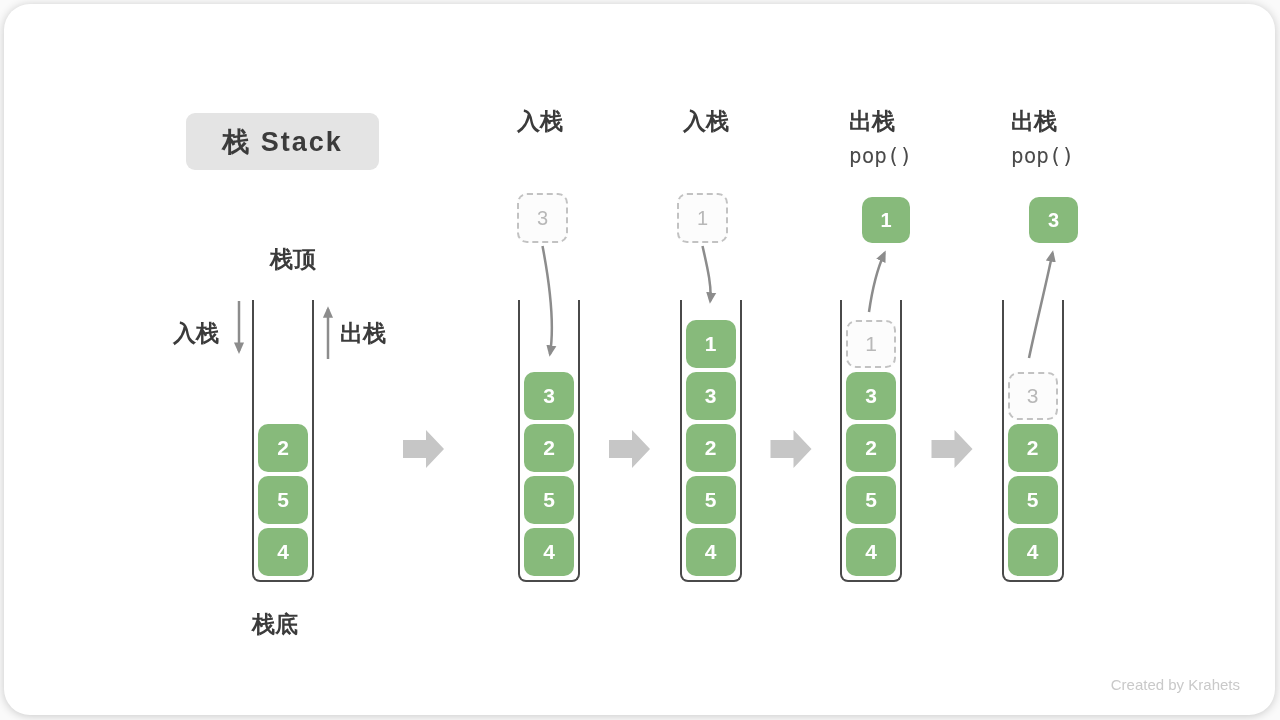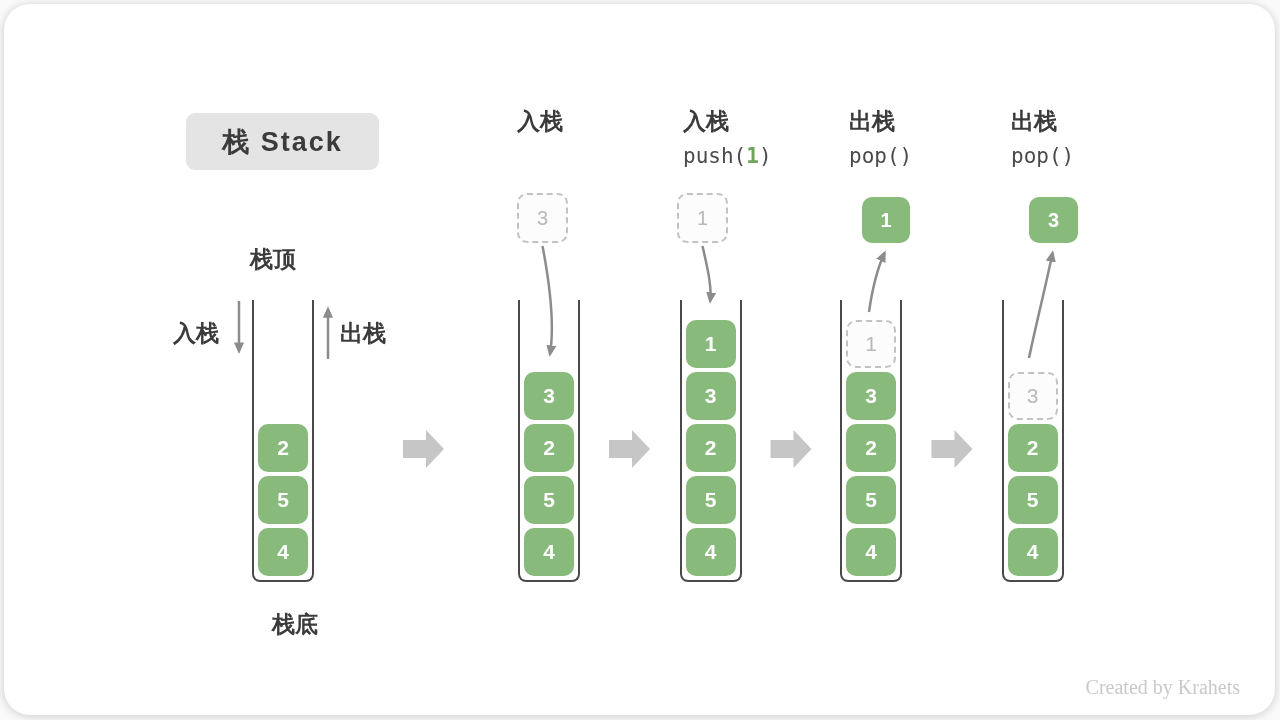--- a/index.html
+++ b/index.html
@@ -48,22 +48,22 @@
   .float-box{
     border-radius:10px;display:flex;align-items:center;justify-content:center;
     font-size:20px;font-weight:700;
   }
   .float-box.dashed{
     background:#fcfcfc;border:2px dashed var(--dashed-border);
     color:var(--ghost-text);font-weight:400;
   }
   .float-box.solid{background:var(--block-green);color:#ffffff;}
   .watermark{
-    right:40px;top:676px;font-family:Liberation Serif, serif;
-    font-size:20px;color:var(--watermark-gray);
+    right:40px;top:676px;font-family:Liberation Sans, sans-serif;
+    font-size:15px;color:var(--watermark-gray);
   }
   svg.overlay{position:absolute;left:0;top:0;width:1280px;height:720px;pointer-events:none;}
 </style>
 </head>
 <body>
 
 <div class="canvas" style="--block-green: #87ba7b; --code-arg-green: #6fa45b; --dashed-border: #c2c2c2; --ghost-text: #b8b8b8; --dark-text: #3b3b3b; --title-bg: #e4e4e4; --watermark-gray: #c9c9c9;">
   <div class="card"></div>
 
   <svg class="overlay" viewBox="0 0 1280 720">
@@ -84,33 +84,32 @@
       </g>
     <g id="block-arrows">
         <polygon points="403,440 426,440 426,430 444,449 426,468 426,458 403,458" fill="#c6c6c6"></polygon>
         <polygon points="609,440 632,440 632,430 650,449 632,468 632,458 609,458" fill="#c6c6c6"></polygon>
         <polygon points="770.5,440 793.5,440 793.5,430 811.5,449 793.5,468 793.5,458 770.5,458" fill="#c6c6c6"></polygon>
         <polygon points="931.5,440 954.5,440 954.5,430 972.5,449 954.5,468 954.5,458 931.5,458" fill="#c6c6c6"></polygon>
       </g>
   </svg>
 
   <div class="abs title-box">栈 Stack</div>
-  <div class="abs zh-label" style="left:250px;top:244px;width:66px;text-align:left;">栈顶</div>
-  <div class="abs zh-label" style="left:252px;top:609px;width:66px;text-align:right;">栈底</div>
+  <div class="abs zh-label" style="left:250px;top:244px;width:66px;text-align:right;">栈顶</div>
+  <div class="abs zh-label" style="left:252px;top:609px;width:66px;text-align:left;">栈底</div>
   <div class="abs zh-label" style="left:173px;top:318px;">入栈</div>
   <div class="abs zh-label" style="left:340px;top:318px;">出栈</div>
   <div class="abs watermark">Created by Krahets</div>
 
   <div id="ops-layer">
       <div class="abs op-col" style="left: 517px; top: 106px;">
         <span class="zh-label">入栈</span>
       </div>
       <div class="abs op-col" style="left: 683px; top: 106px;">
         <span class="zh-label">入栈</span>
-        <span class="code-label">push(<span class="arg">1</span>)</span>
       </div>
       <div class="abs op-col" style="left: 849px; top: 106px;">
         <span class="zh-label">出栈</span>
         <span class="code-label">pop()</span>
       </div>
       <div class="abs op-col" style="left: 1011px; top: 106px;">
         <span class="zh-label">出栈</span>
         <span class="code-label">pop()</span>
       </div>
     </div>

